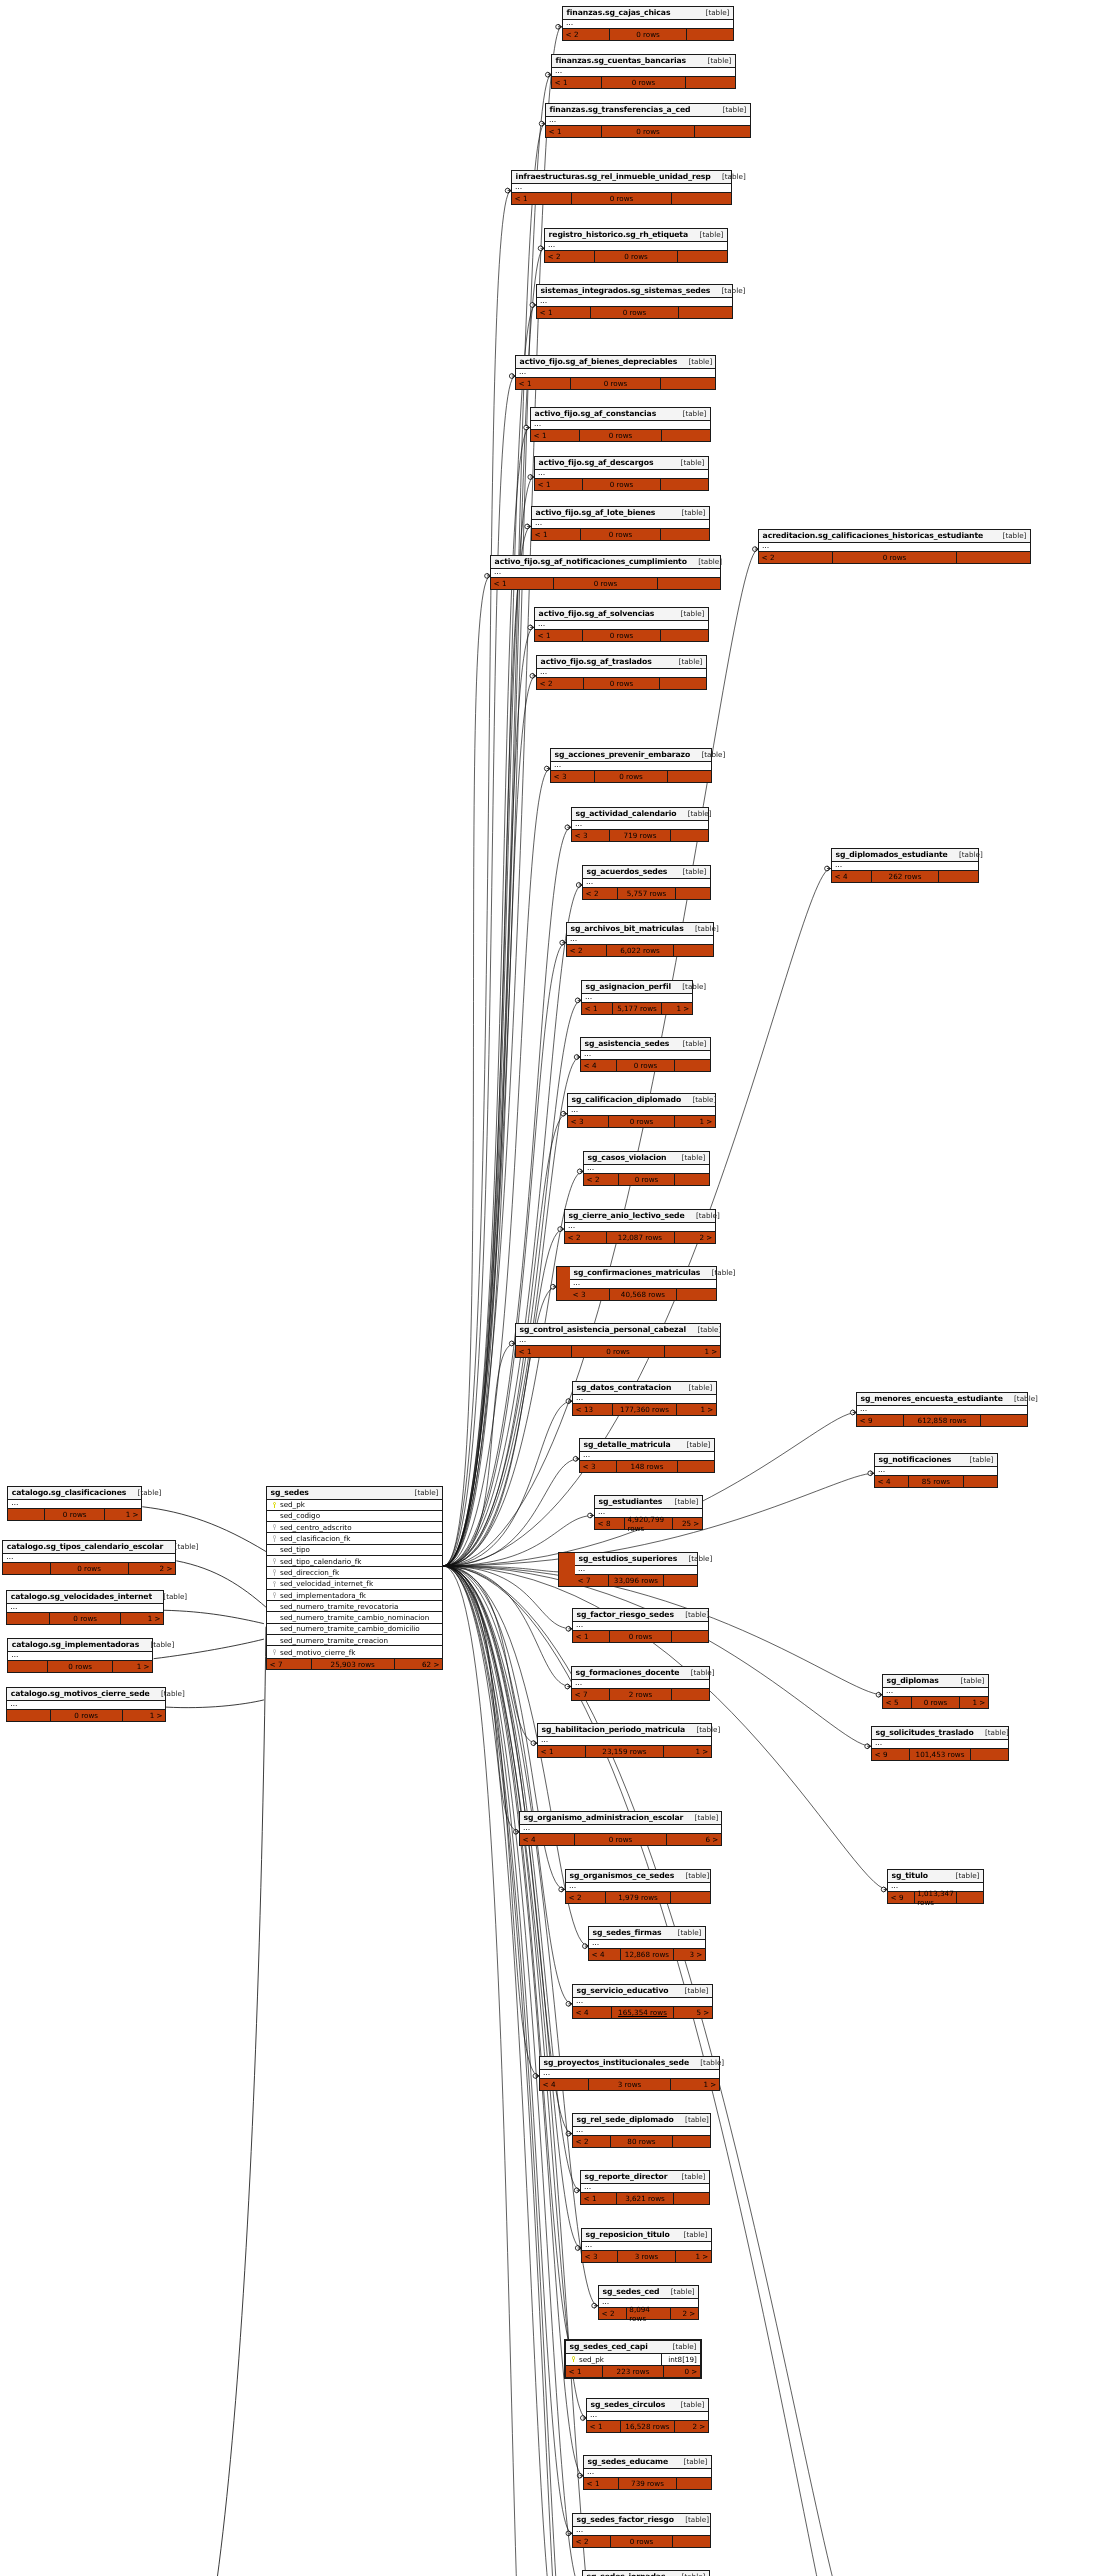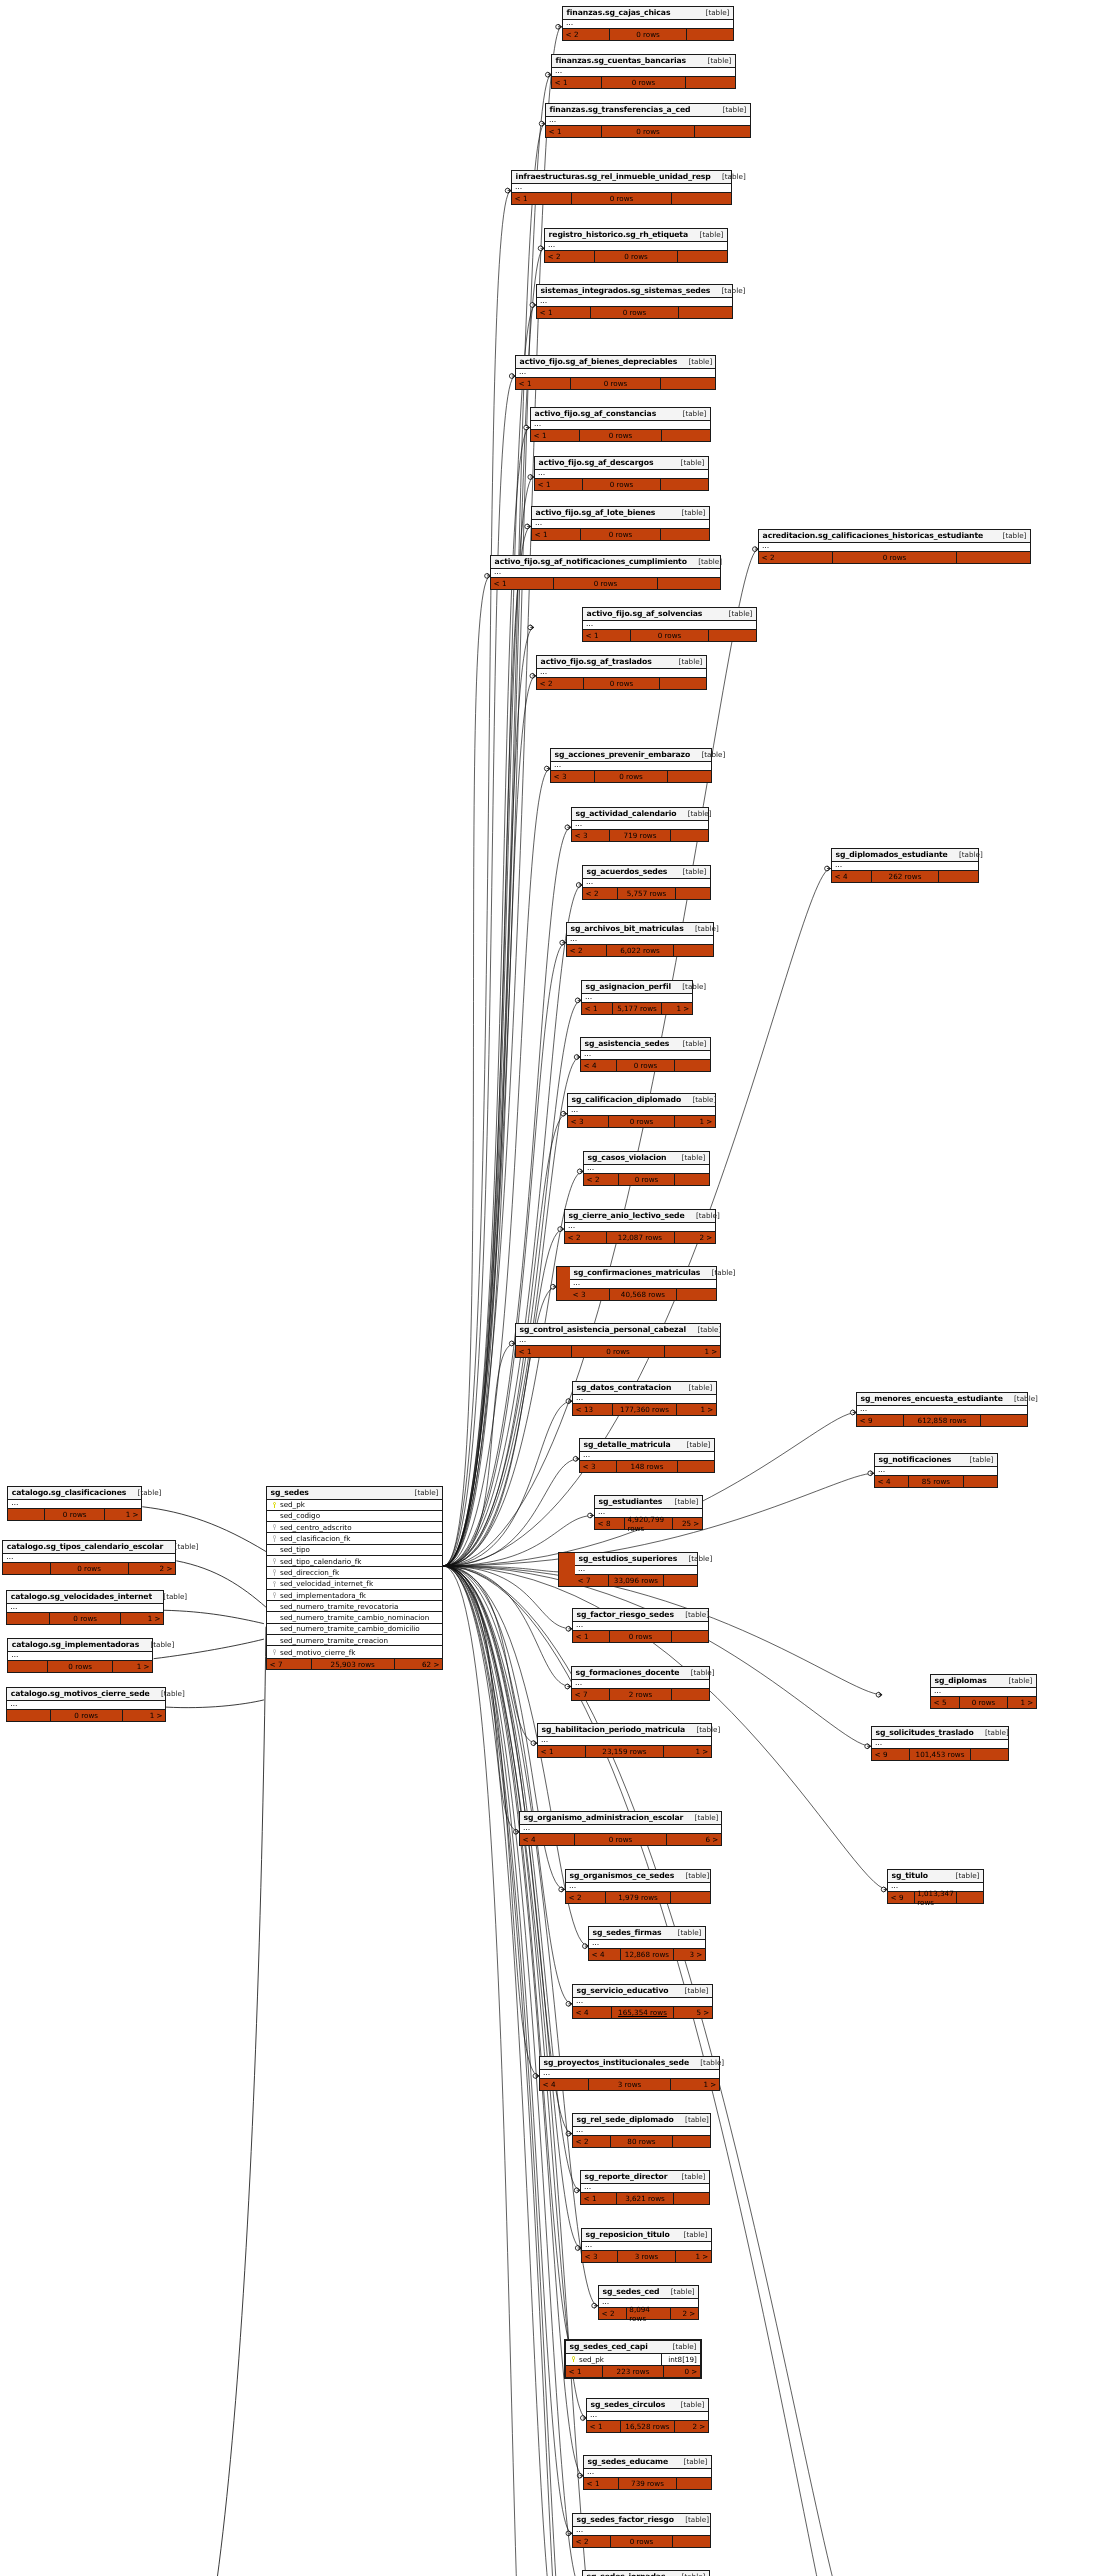--- a/index.html
+++ b/index.html
@@ -470,21 +470,21 @@
         </div>
         <div class="tbody">
           <div class="ellipsis">…</div>
         </div>
         <div class="tfoot">
           <div class="fl" style="width: 27%;">&lt; 1</div>
           <div class="fc" style="width: 46%;">0 rows</div>
           <div class="fr" style="width: 27%;"></div>
         </div>
       </div>
-      <div class="tbl" style="left: 534px; top: 607px; width: 175px; margin-left: 48px;">
+      <div class="tbl" style="left: 534px; top: 607px; width: 175px;">
         <div class="thead">
           <span class="tname">activo_fijo.sg_af_solvencias</span>
           <span class="ttag">[table]</span>
         </div>
         <div class="tbody">
           <div class="ellipsis">…</div>
         </div>
         <div class="tfoot">
           <div class="fl" style="width: 27%;">&lt; 1</div>
           <div class="fc" style="width: 46%;">0 rows</div>
@@ -980,21 +980,21 @@
         </div>
         <div class="tbody">
           <div class="ellipsis">…</div>
         </div>
         <div class="tfoot">
           <div class="fl" style="width: 27%;">&lt; 4</div>
           <div class="fc" style="width: 46%;">85 rows</div>
           <div class="fr" style="width: 27%;"></div>
         </div>
       </div>
-      <div class="tbl" style="left: 882px; top: 1674px; width: 107px; margin-left: 48px;">
+      <div class="tbl" style="left: 882px; top: 1674px; width: 107px;">
         <div class="thead">
           <span class="tname">sg_diplomas</span>
           <span class="ttag">[table]</span>
         </div>
         <div class="tbody">
           <div class="ellipsis">…</div>
         </div>
         <div class="tfoot">
           <div class="fl" style="width: 27%;">&lt; 5</div>
           <div class="fc" style="width: 46%;">0 rows</div>

